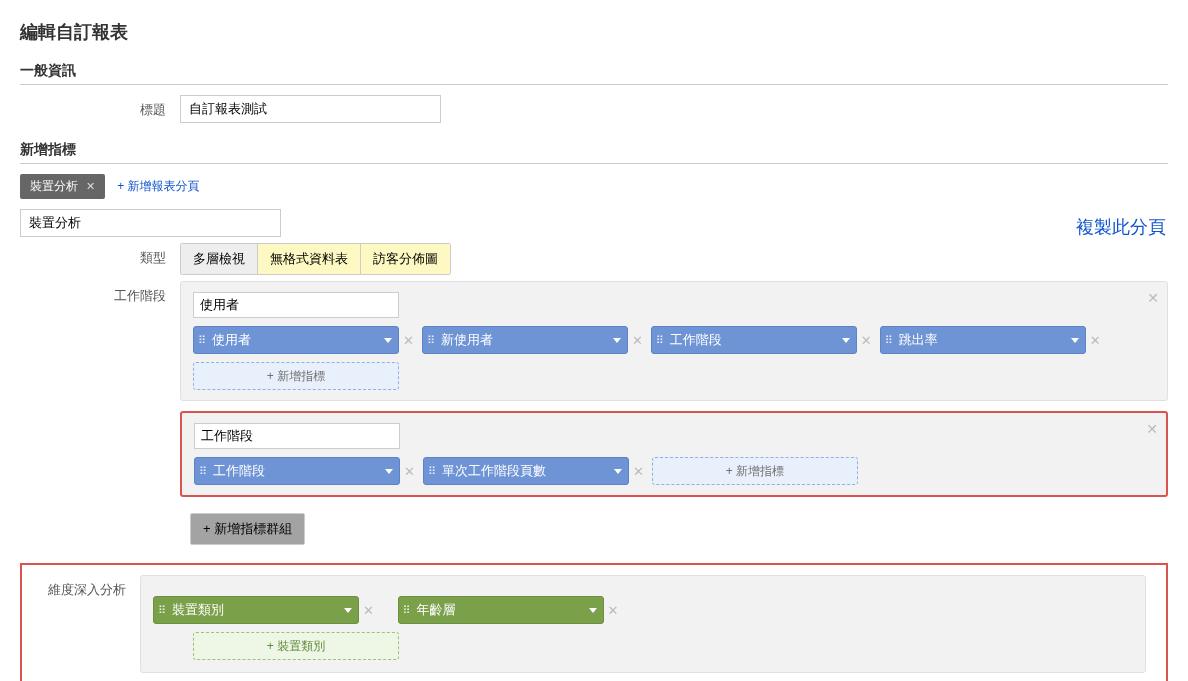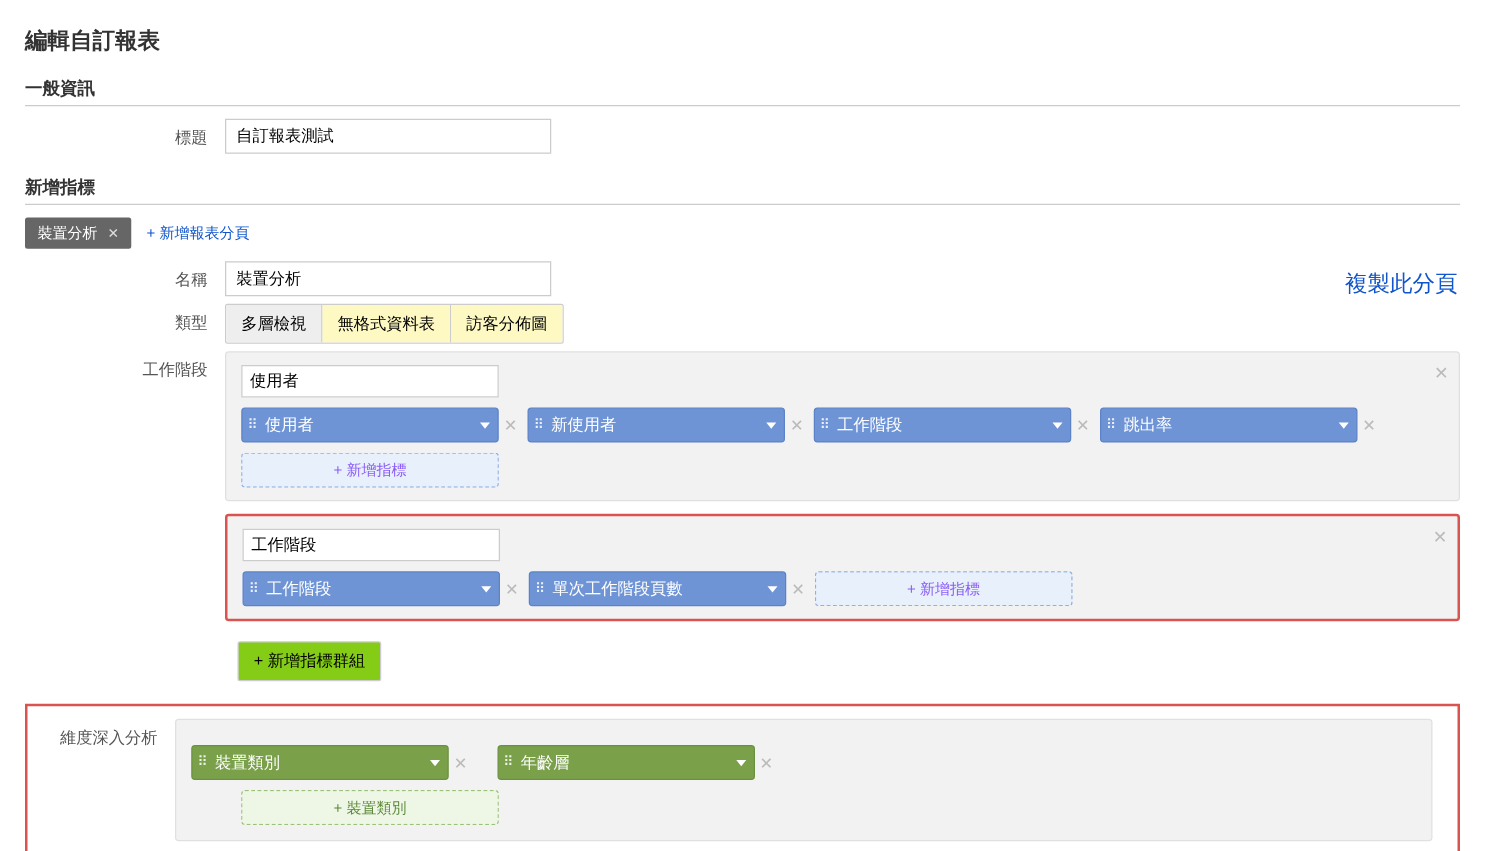--- a/index.html
+++ b/index.html
@@ -26,23 +26,23 @@
 .group-name-input { width: 206px; height: 26px; border: 1px solid #ccc; padding: 0 6px; font-size: 13px; margin-bottom: 8px; background: #fff; }
 .chips-row { display: flex; flex-wrap: wrap; gap: 8px; align-items: center; }
 .chip { display: inline-flex; align-items: center; height: 28px; border-radius: 3px; padding: 0 6px 0 4px; min-width: 206px; position: relative; cursor: pointer; }
 .chip.metric { background: #6f94d6; border: 1px solid #5c82c7; color: #fff; }
 .chip.dim { background: #7aa04a; border: 1px solid #6b9140; color: #fff; }
 .chip .grip { display: inline-block; width: 10px; color: rgba(255,255,255,.85); font-size: 11px; letter-spacing: 1px; margin-right: 4px; line-height: 8px; }
 .chip .name { flex: 1; font-size: 13px; }
 .chip .caret { width: 0; height: 0; border-left: 4px solid transparent; border-right: 4px solid transparent; border-top: 5px solid #fff; margin-left: 6px; }
 .remove-x { color: #bbb; font-size: 13px; margin-left: 4px; cursor: pointer; align-self: center; }
 .chip-wrap { display: inline-flex; align-items: center; }
-.add-chip { display: inline-flex; align-items: center; justify-content: center; height: 28px; min-width: 206px; border: 1px dashed #8fb0e6; background: #e8f0fb; color: #8b5cf6; font-size: 12px; border-radius: 3px; cursor: pointer; }
+.add-chip { display: inline-flex; align-items: center; justify-content: center; height: 28px; min-width: 206px; border: 1px dashed #8fb0e6; background: #e8f0fb; color: #737373; font-size: 12px; border-radius: 3px; cursor: pointer; }
 .add-chip.dim { border-color: #9cc17a; background: #eef6e6; color: #5d8a3a; }
-.add-group-btn { display: inline-block; border: 1px solid #ccc; background: #84cc16; padding: 6px 12px; font-size: 13px; cursor: pointer; border-radius: 2px; margin: 6px 0 12px 10px; }
+.add-group-btn { display: inline-block; border: 1px solid #ccc; background: #a3a3a3; padding: 6px 12px; font-size: 13px; cursor: pointer; border-radius: 2px; margin: 6px 0 12px 10px; }
 .dim-section { border: 2px solid #d9534f; padding: 10px 0 14px 0; }
 .dim-panel { background: #f2f2f2; border: 1px solid #e0e0e0; border-radius: 3px; padding: 12px; margin-left: 0; }
 .indent-1 { margin-left: 0; }
 .indent-2 { margin-left: 20px; margin-top: 8px; }
 .indent-3 { margin-left: 40px; margin-top: 8px; }
 .dim-panel .chip, .dim-panel .add-chip { min-width: 206px; }
 .dim-row-area .label-col { width: 98px; }
 </style>
 </head>
 <body>
@@ -62,21 +62,20 @@
 
   <div class="tabs-row">
     <div class="tab-chip">
       <span>裝置分析</span>
       <span class="x">✕</span>
     </div>
     <span class="link">+ 新增報表分頁</span>
   </div>
 
   <div class="row">
-    <div class="label-col">名稱</div>
     <div class="field-col">
       <input class="text-input" value="裝置分析" style="">
       <span class="dup-link">複製此分頁</span>
     </div>
   </div>
 
   <div class="row">
     <div class="label-col">類型</div>
     <div class="field-col">
       <div class="type-group">

